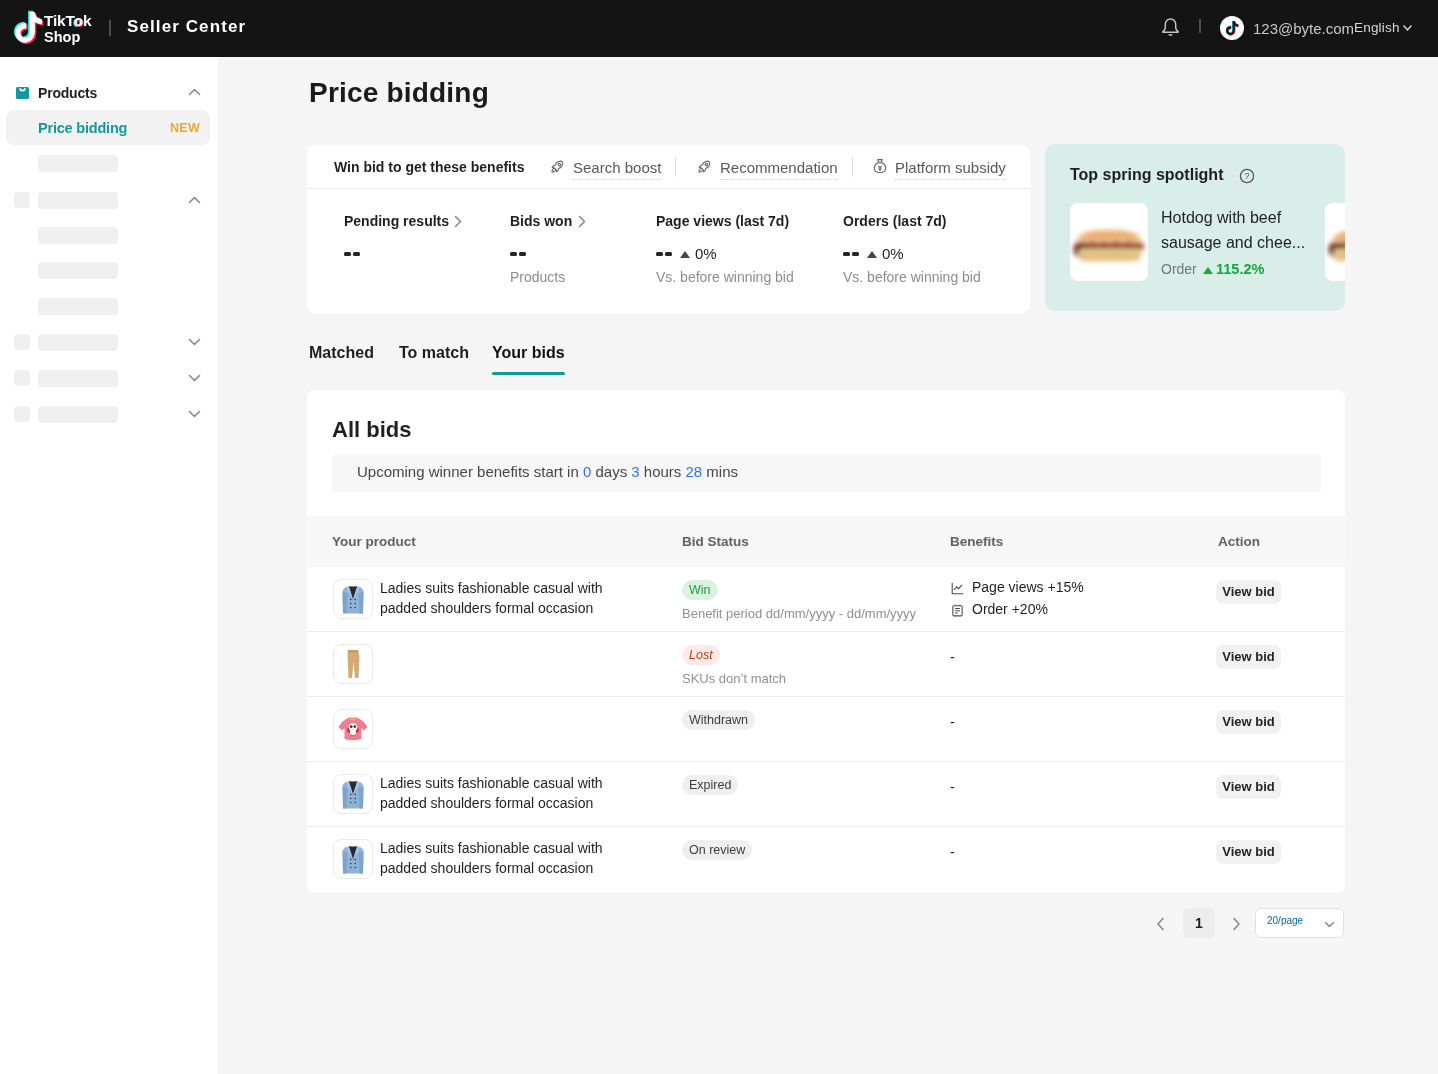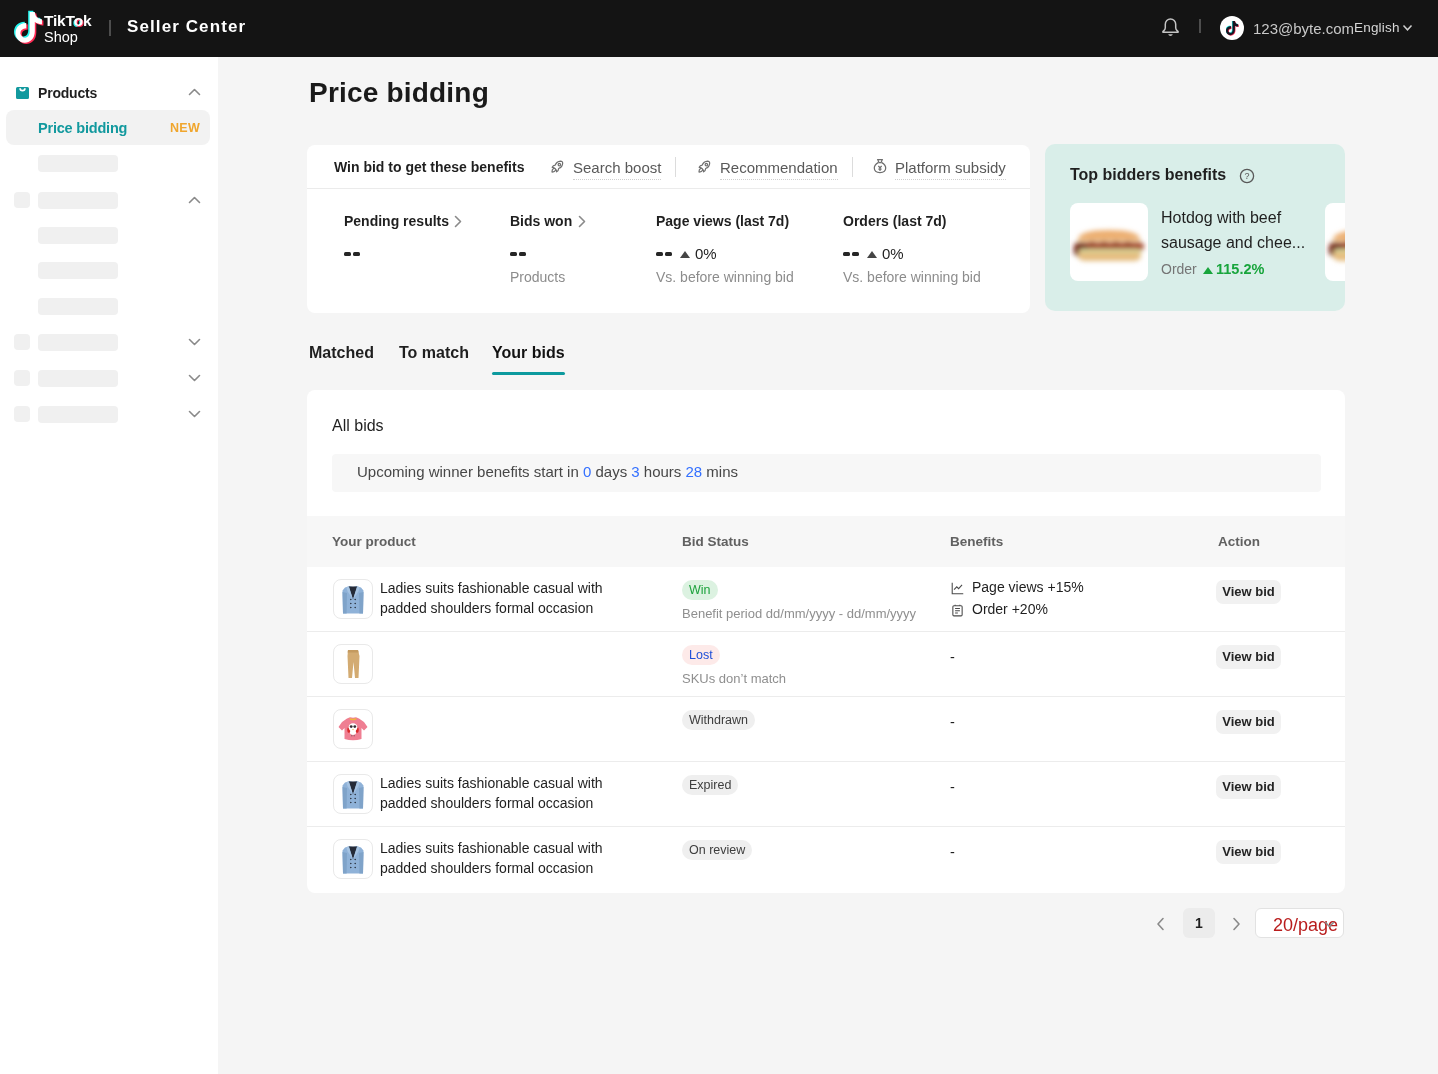--- a/index.html
+++ b/index.html
@@ -22,21 +22,21 @@
 .card { position:absolute; background:#fff; border-radius:8px; }
 
 h1 { font-size:28px; font-weight:bold; color:#1a1a1a; letter-spacing:0.2px; }
 
 .chev { stroke:#8a8a8a; stroke-width:1.6; fill:none; stroke-linecap:round; stroke-linejoin:round; }
 
 .dash { display:inline-block; width:6.5px; height:3.5px; background:#262626; border-radius:1.5px; vertical-align:top; margin-right:2.5px; }
 
 .pill { position:absolute; height:20px; line-height:20px; border-radius:10px; font-size:12.5px; padding:0 7px; }
 .pill.win { background:#dcf2e1; color:#1ca23c; }
-.pill.lost { background:#fdeae9; color:#1d4ed8; }
+.pill.lost { background:#fdeae9; color:#c2410c;font-style:italic; }
 .pill.neutral { background:#efefef; color:#3d3d3d; }
 
 .viewbid { position:absolute; left:909px; width:65px; height:24px; background:#f1f1f1; border-radius:7px; font-size:13px; font-weight:bold; color:#242424; text-align:center; line-height:24px; }
 
 .rowline { position:absolute; left:0; width:1038px; height:1px; background:#ececec; }
 
 .prodname { position:absolute; left:73px; font-size:14px; color:#1f1f1f; line-height:20px; width:268px; }
 .thumb { position:absolute; left:26px; width:40px; height:40px; border:1px solid #e9e9e9; border-radius:8px; background:#fff; overflow:hidden; }
 .subgray { position:absolute; font-size:13px; color:#8f8f8f; }
 </style>
@@ -46,21 +46,21 @@
 <div class="topbar">
 
   <svg class="abs" style="left:13px;top:10px" width="31" height="36" viewBox="0 0 31 36">
     <g transform="translate(2.5,2) scale(0.00925)">
       <path d="M2081 0c55 473 319 755 778 785v532c-266 26-499-61-770-225v995c0 1264-1378 1659-1932 753-356-583-138-1606 1004-1647v561c-87 14-180 36-265 65-254 86-398 247-358 531 77 544 1075 705 992-358V1h551z" fill="#25f4ee" transform="translate(-160,-130)"></path>
       <path d="M2081 0c55 473 319 755 778 785v532c-266 26-499-61-770-225v995c0 1264-1378 1659-1932 753-356-583-138-1606 1004-1647v561c-87 14-180 36-265 65-254 86-398 247-358 531 77 544 1075 705 992-358V1h551z" fill="#fe2c55" transform="translate(160,130)"></path>
       <path d="M2081 0c55 473 319 755 778 785v532c-266 26-499-61-770-225v995c0 1264-1378 1659-1932 753-356-583-138-1606 1004-1647v561c-87 14-180 36-265 65-254 86-398 247-358 531 77 544 1075 705 992-358V1h551z" fill="#ffffff"></path>
     </g>
   </svg>
   <div class="abs" style="left:44px;top:12px;color:#fff;font-size:15.5px;font-weight:bold;letter-spacing:-0.2px">TikT<span style="text-shadow:1.2px 1px 0 #fe2c55, -1px 1.2px 0 #25f4ee">o</span>k</div>
-  <div class="abs" style="left:44px;top:29px;color:#fff;font-size:14.5px;">Shop</div>
+  <div class="abs" style="left:44px;top:29px;color:#fff;font-size:14.5px;font-weight:bold;">Shop</div>
   <div class="abs" style="left:109px;top:20px;width:1.5px;height:16px;background:#4d4d4d"></div>
   <div class="abs" style="left:127px;top:17px;color:#fff;font-size:17px;font-weight:bold;letter-spacing:1.1px">Seller Center</div>
 
   <svg class="abs" style="left:1162px;top:17px" width="17" height="21" viewBox="0 0 17 21">
     <path d="M8.5 2 c-2.9 0 -5.2 2.3 -5.2 5.2 v3.5 c0 1 -.5 2 -1.4 2.9 l-1 1 v.6 h15.2 v-.6 l-1 -1 c-.9 -.9 -1.4 -1.9 -1.4 -2.9 V7.2 c0 -2.9 -2.3 -5.2 -5.2 -5.2 Z" fill="none" stroke="#c3c3c3" stroke-width="1.5" stroke-linejoin="round"></path>
     <path d="M6.2 17.3 a2.4 2.4 0 0 0 4.6 0 Z" fill="#c3c3c3"></path>
   </svg>
   <div class="abs" style="left:1199px;top:19px;width:1.5px;height:14px;background:#4d4d4d"></div>
 
   <div class="abs" style="left:1220px;top:16px;width:24px;height:24px;border-radius:50%;background:#fff">
@@ -179,21 +179,21 @@
     <div class="abs" style="left:349px;top:124px;font-size:14px;color:#8c8c8c">Vs. before winning bid</div>
 
     <div class="abs" style="left:536px;top:68px;font-size:14px;font-weight:bold;color:#1f1f1f">Orders (last 7d)</div>
     <div class="abs" style="left:536px;top:107px"><span class="dash"></span><span class="dash"></span></div>
     <div class="abs" style="left:560px;top:106px;width:0;height:0;border-left:5px solid transparent;border-right:5px solid transparent;border-bottom:7px solid #454545"></div>
     <div class="abs" style="left:575px;top:100px;font-size:15px;color:#1f1f1f">0%</div>
     <div class="abs" style="left:536px;top:124px;font-size:14px;color:#8c8c8c">Vs. before winning bid</div>
   </div>
 
   <div class="abs" style="left:827px;top:87px;width:300px;height:167px;background:#d9eee9;border-radius:10px;overflow:hidden">
-    <div class="abs" style="left:25px;top:22px;font-size:16px;font-weight:bold;color:#1f1f1f">Top bidders benefits</div>
+    <div class="abs" style="left:25px;top:22px;font-size:16px;font-weight:bold;color:#1f1f1f">Top spring spotlight</div>
     <svg class="abs" style="left:194px;top:24px" width="16" height="16" viewBox="0 0 16 16">
       <circle cx="8" cy="8" r="6.6" fill="none" stroke="#595959" stroke-width="1.3"></circle>
       <text x="8" y="11.2" font-size="9" fill="#595959" text-anchor="middle" font-family="Liberation Sans">?</text>
     </svg>
     <div class="abs" style="left:25px;top:59px;width:78px;height:78px;background:#fff;border-radius:8px">
       <svg width="78" height="78" viewBox="0 0 78 78">
         <defs>
             <filter id="hb" x="-30%" y="-30%" width="160%" height="160%">
               <feGaussianBlur stdDeviation="2.6"></feGaussianBlur>
             </filter>
@@ -233,21 +233,21 @@
       </svg>
     </div>
   </div>
 
   <div class="abs" style="left:91px;top:287px;font-size:16px;font-weight:bold;color:#1f1f1f">Matched</div>
   <div class="abs" style="left:181px;top:287px;font-size:16px;font-weight:bold;color:#1f1f1f">To match</div>
   <div class="abs" style="left:274px;top:287px;font-size:16px;font-weight:bold;color:#121212">Your bids</div>
   <div class="abs" style="left:274px;top:315px;width:73px;height:3px;background:#0d9a9e;border-radius:2px"></div>
 
   <div class="card" style="left:89px;top:333px;width:1038px;height:503px;overflow:hidden">
-    <div class="abs" style="left:25px;top:27px;font-size:16px;font-weight:normal;color:#1f1f1f">All bids</div>
+    <div class="abs" style="left:25px;top:27px;font-size:22px;font-weight:bold;color:#1f1f1f">All bids</div>
     <div class="abs" style="left:25px;top:64px;width:989px;height:38px;background:#f7f7f7;border-radius:4px"></div>
     <div class="abs" style="left:50px;top:73px;font-size:15px;color:#474747">Upcoming winner benefits start in <span style="color:#3370ff">0</span> days <span style="color:#3370ff">3</span> hours <span style="color:#3370ff">28</span> mins</div>
 
     <div class="abs" style="left:0;top:126px;width:1038px;height:51px;background:#f7f7f7"></div>
     <div class="abs" style="left:25px;top:144px;font-size:13.5px;font-weight:bold;color:#616161">Your product</div>
     <div class="abs" style="left:375px;top:144px;font-size:13.5px;font-weight:bold;color:#616161">Bid Status</div>
     <div class="abs" style="left:643px;top:144px;font-size:13.5px;font-weight:bold;color:#616161">Benefits</div>
     <div class="abs" style="left:911px;top:144px;font-size:13.5px;font-weight:bold;color:#616161">Action</div>
 
     <div class="abs" style="left:0;top:177px;width:1038px;height:65px">
@@ -370,18 +370,18 @@
   </div>
 
   <svg class="abs" style="left:938px;top:860px" width="9" height="14" viewBox="0 0 9 14">
       <polyline points="7,1.5 2,7 7,12.5" class="chev"></polyline>
     </svg>
   <div class="abs" style="left:965px;top:851px;width:32px;height:30px;background:#ececec;border-radius:6px;text-align:center;line-height:30px;font-size:14px;font-weight:bold;color:#1f1f1f">1</div>
   <svg class="abs" style="left:1014px;top:860px" width="9" height="14" viewBox="0 0 9 14">
       <polyline points="2,1.5 7,7 2,12.5" class="chev"></polyline>
     </svg>
   <div class="abs" style="left:1037px;top:851px;width:89px;height:30px;background:#fff;border:1px solid #e2e2e2;border-radius:6px">
-    <div class="abs" style="left:17px;top:6px;font-size:18px;color:#b91c1c">20/page</div>
+    <div class="abs" style="left:11px;top:6px;font-size:10px;color:#0369a1">20/page</div>
     <svg class="abs" style="left:68px;top:12px" width="11" height="7" viewBox="0 0 11 7">
         <polyline points="1.5,1.5 5.5,5.5 9.5,1.5" class="chev"></polyline>
       </svg>
   </div>
 </div>
 
 </body></html>

